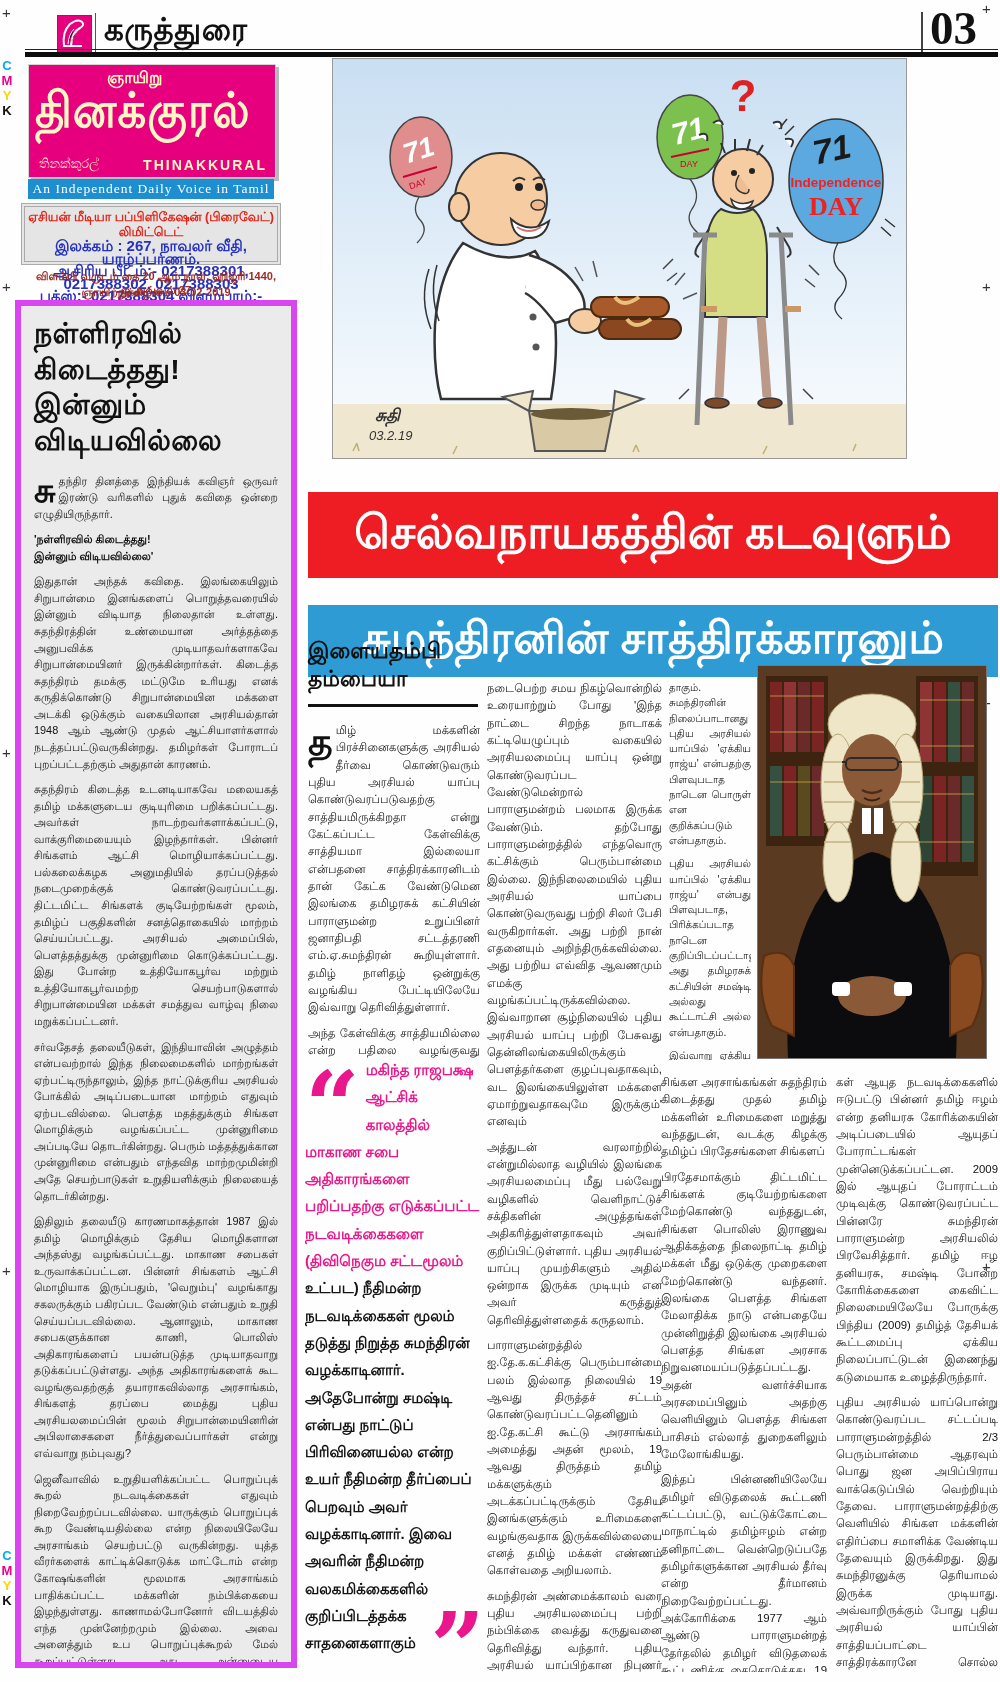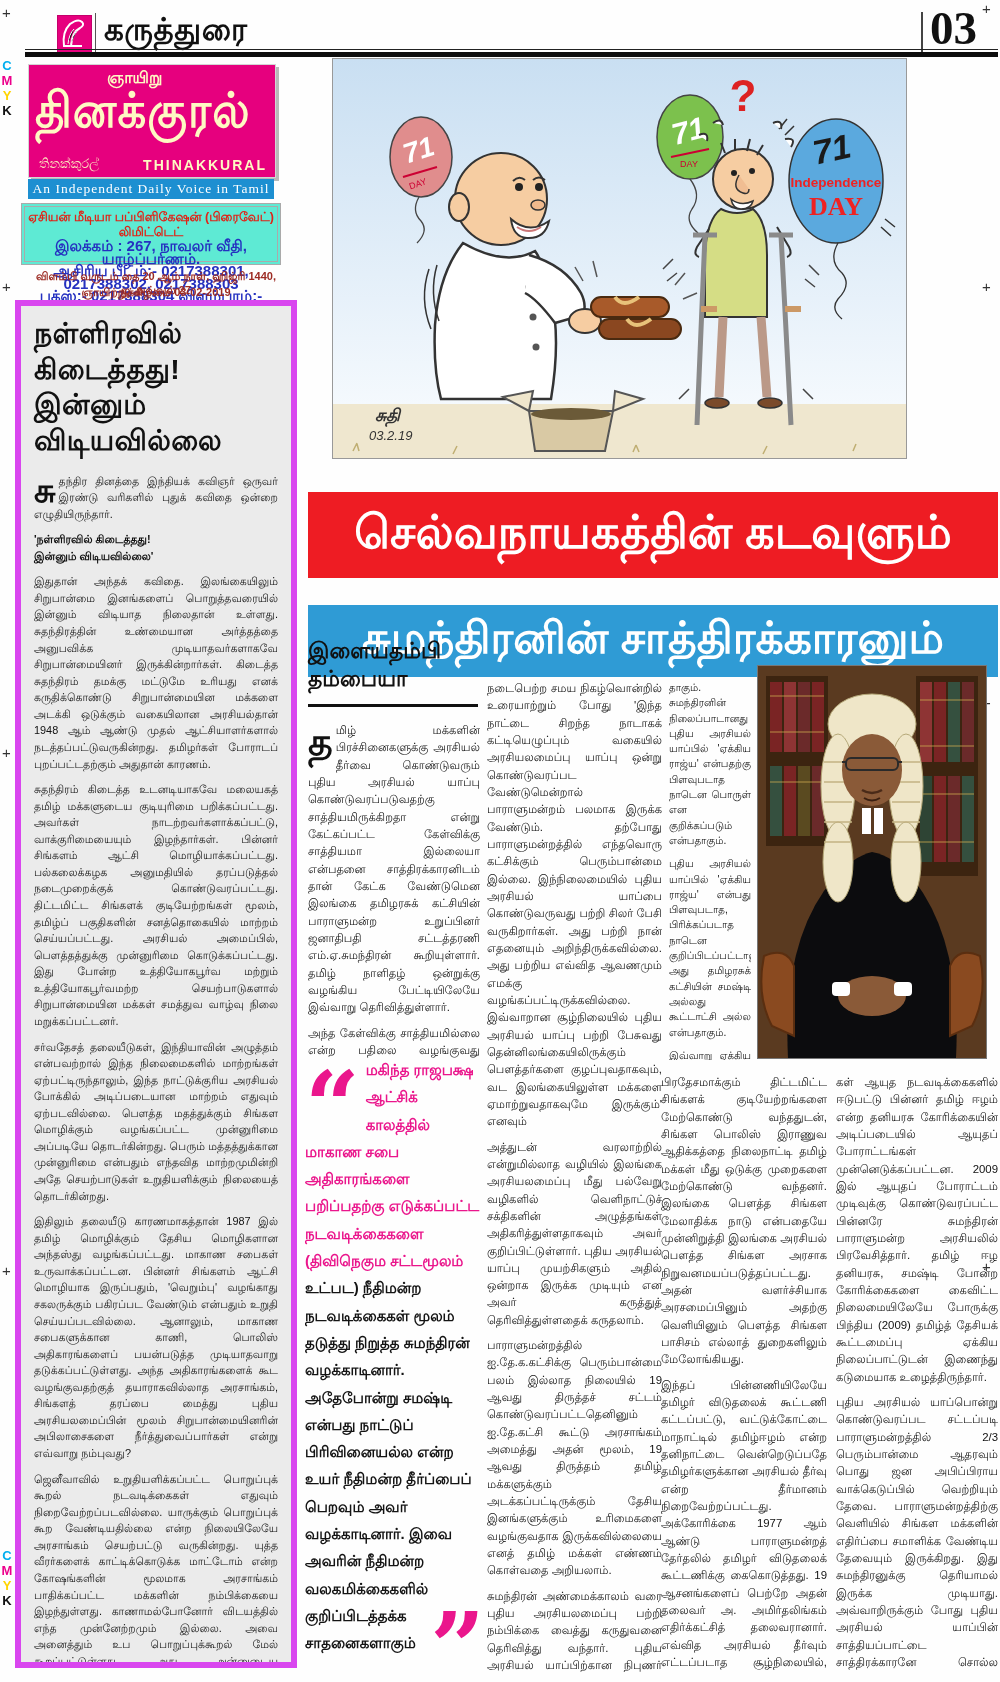--- a/index.html
+++ b/index.html
@@ -20,21 +20,21 @@
   #pg-divider{left:921px;top:12px;width:2px;height:42px;background:#444;}
   #page-number{left:930px;top:1px;font-family:"Liberation Serif","DejaVu Serif",serif;font-size:47px;font-weight:700;}
   
   #masthead{left:28px;top:64px;width:246px;height:112px;background:#e6007e;box-shadow:3px 3px 0 #b9b9b9;border:1px solid #d4d4d4;color:#fef9c3;}
   #mh-top{position:absolute;left:78px;top:4px;font-size:16px;font-weight:700;}
   #mh-main{position:absolute;left:6px;top:20px;font-size:45px;font-weight:700;letter-spacing:1px;transform:scaleY(1.08);}
   #mh-sin{position:absolute;left:10px;bottom:5px;font-size:13px;opacity:.95;}
   #mh-eng{position:absolute;right:8px;bottom:4px;font-size:14px;font-weight:700;letter-spacing:2px;}
   #mh-strip{left:28px;top:179px;width:246px;height:20px;background:#1d8fd1;color:#fff;display:flex;align-items:center;justify-content:center;
      font-family:"Liberation Serif","DejaVu Serif",serif;font-size:13.5px;letter-spacing:1px;}
-  #addr-box{left:21px;top:203px;width:260px;height:62px;border:4px double #aaa;background:#5eead4;text-align:center;padding-top:3px;box-sizing:border-box;}
+  #addr-box{left:21px;top:203px;width:260px;height:62px;border:4px double #aaa;background:#e5e5e5;text-align:center;padding-top:3px;box-sizing:border-box;}
   .addr1{color:#e02418;font-weight:700;font-size:12.5px;line-height:15px;}
   .addr2{color:#2531c0;font-weight:700;font-size:15px;line-height:12.5px;}
   .datalm{left:15px;width:282px;text-align:center;color:#9c2b23;font-size:11px;font-weight:700;}
   
   #editorial{left:15px;top:300px;width:282px;height:1368px;background:#ebebeb;border:6px solid #d946ef;
      box-sizing:border-box;padding:10px 13px;overflow:hidden;}
   #ed-headline{font-size:28.5px;font-weight:700;line-height:1.25;letter-spacing:.3px;}
   #editorial p{font-size:10.9px;line-height:1.52;text-align:justify;margin:9px 0 0 0;}
   #editorial .quote-poem{font-weight:700;}
   .dropcap{float:left;font-size:33px;font-weight:700;line-height:.9;padding:3px 3px 0 0;}
@@ -336,20 +336,21 @@
         <rect x="136" y="316" width="18" height="14" rx="4" fill="#fff"></rect>
       </g>
       <g fill="#8a4a20" stroke="#5a2e10" stroke-width="2">
         <path d="M6 290 q-8 40 8 70 l22 10 l0 -70 q-8 -20 -30 -10z"></path>
         <path d="M222 290 q8 40 -8 70 l-22 10 l0 -70 q8 -20 30 -10z"></path>
       </g>
     </svg>
   </div>
 
   <div class="abs col" id="col3bot">
+    <p>சிங்கள அரசாங்கங்கள் சுதந்திரம் கிடைத்தது முதல் தமிழ் மக்களின் உரிமைகளை மறுத்து வந்ததுடன், வடக்கு கிழக்கு தமிழ்ப் பிரதேசங்களை சிங்களப்</p>
     <p>பிரதேசமாக்கும் திட்டமிட்ட சிங்களக் குடியேற்றங்களை மேற்கொண்டு வந்ததுடன், சிங்கள பொலிஸ் இராணுவ ஆதிக்கத்தை நிலைநாட்டி தமிழ் மக்கள் மீது ஒடுக்கு முறைகளை மேற்கொண்டு வந்தனர். இலங்கை பௌத்த சிங்கள மேலாதிக்க நாடு என்பதையே முன்னிறுத்தி இலங்கை அரசியல் பௌத்த சிங்கள அரசாக நிறுவனமயப்படுத்தப்பட்டது. அதன் வளர்ச்சியாக அரசமைப்பினும் அதற்கு வெளியினும் பௌத்த சிங்கள பாசிசம் எல்லாத் துறைகளிலும் மேலோங்கியது.</p>
     <p>இந்தப் பின்னணியிலேயே தமிழர் விடுதலைக் கூட்டணி கட்டப்பட்டு, வட்டுக்கோட்டை மாநாட்டில் தமிழ்ஈழம் என்ற தனிநாட்டை வென்றெடுப்பதே தமிழர்களுக்கான அரசியல் தீர்வு என்ற தீர்மானம் நிறைவேற்றப்பட்டது. அக்கோரிக்கை 1977 ஆம் ஆண்டு பாராளுமன்றத் தேர்தலில் தமிழர் விடுதலைக் கூட்டணிக்கு கைகொடுத்தது. 19 ஆசனங்களைப் பெற்றே அதன் தலைவர் அ. அமிர்தலிங்கம் எதிர்க்கட்சித் தலைவரானார். எவ்வித அரசியல் தீர்வும் எட்டப்படாத சூழ்நிலையில், தமிழ் பிரதேசங்களில் பொலிஸ் இராணுவ ஒடுக்கு முறை அதிகரித்த நிலையில், தமிழ் இளைஞர்</p>
   </div>
 
   <div class="abs col" id="col4">
     <p>கள் ஆயுத நடவடிக்கைகளில் ஈடுபட்டு பின்னர் தமிழ் ஈழம் என்ற தனியரசு கோரிக்கையின் அடிப்படையில் ஆயுதப் போராட்டங்கள் முன்னெடுக்கப்பட்டன. 2009 இல் ஆயுதப் போராட்டம் முடிவுக்கு கொண்டுவரப்பட்ட பின்னரே சுமந்திரன் பாராளுமன்ற அரசியலில் பிரவேசித்தார். தமிழ் ஈழ தனியரசு, சமஷ்டி போன்ற கோரிக்கைகளை கைவிட்ட நிலைமையிலேயே போருக்கு பிந்திய (2009) தமிழ்த் தேசியக் கூட்டமைப்பு ஏக்கிய நிலைப்பாட்டுடன் இணைந்து கடுமையாக உழைத்திருந்தார்.</p>
     <p>புதிய அரசியல் யாப்பொன்று கொண்டுவரப்பட சட்டப்படி பாராளுமன்றத்தில் 2/3 பெரும்பான்மை ஆதரவும் பொது ஜன அபிப்பிராய வாக்கெடுப்பில் வெற்றியும் தேவை. பாராளுமன்றத்திற்கு வெளியில் சிங்கள மக்களின் எதிர்ப்பை சமாளிக்க வேண்டிய தேவையும் இருக்கிறது. இது சுமந்திரனுக்கு தெரியாமல் இருக்க முடியாது. அவ்வாறிருக்கும் போது புதிய அரசியல் யாப்பின் சாத்தியப்பாட்டை சாத்திரக்காரனே சொல்ல வேண்டுமென்பது பகிடியோ நகைச்சுவையோ அல்ல. இயலாமையின் வெளிப்பாடே! வடமாகாண முதலமைச்சராக இருந்த சி.வி. விக்னேஸ்வரன் 13 ஆவது திருத்தத்தின் கீழான மாகாண சபைகளுக்கான பொலிஸ், காணி அதிகாரங்களை பிரயோகிப்பதற்கு நடவடிக்கைகளை எடுத்திருக்க வேண்டும். அவர் தீவிர தமிழ்த் தேசியவாதிகளுக்கு இணங்கிப்போய் மாகாண சபை ஏற்றுக்கொள்ளக் கூடிய தீர்வைத் தரவில்லையென்ற நிலைப்பாட்டை ஏற்று பொலிஸ் காணி அதிகாரங்களை பிரயோகிப்பதற்கு விக்னேஸ்வரன் நடவடிக்கை எடுக்கவில்லையென்று குற்றஞ்சாட்டியுள்ளார்.</p>
 
   </div>
 

